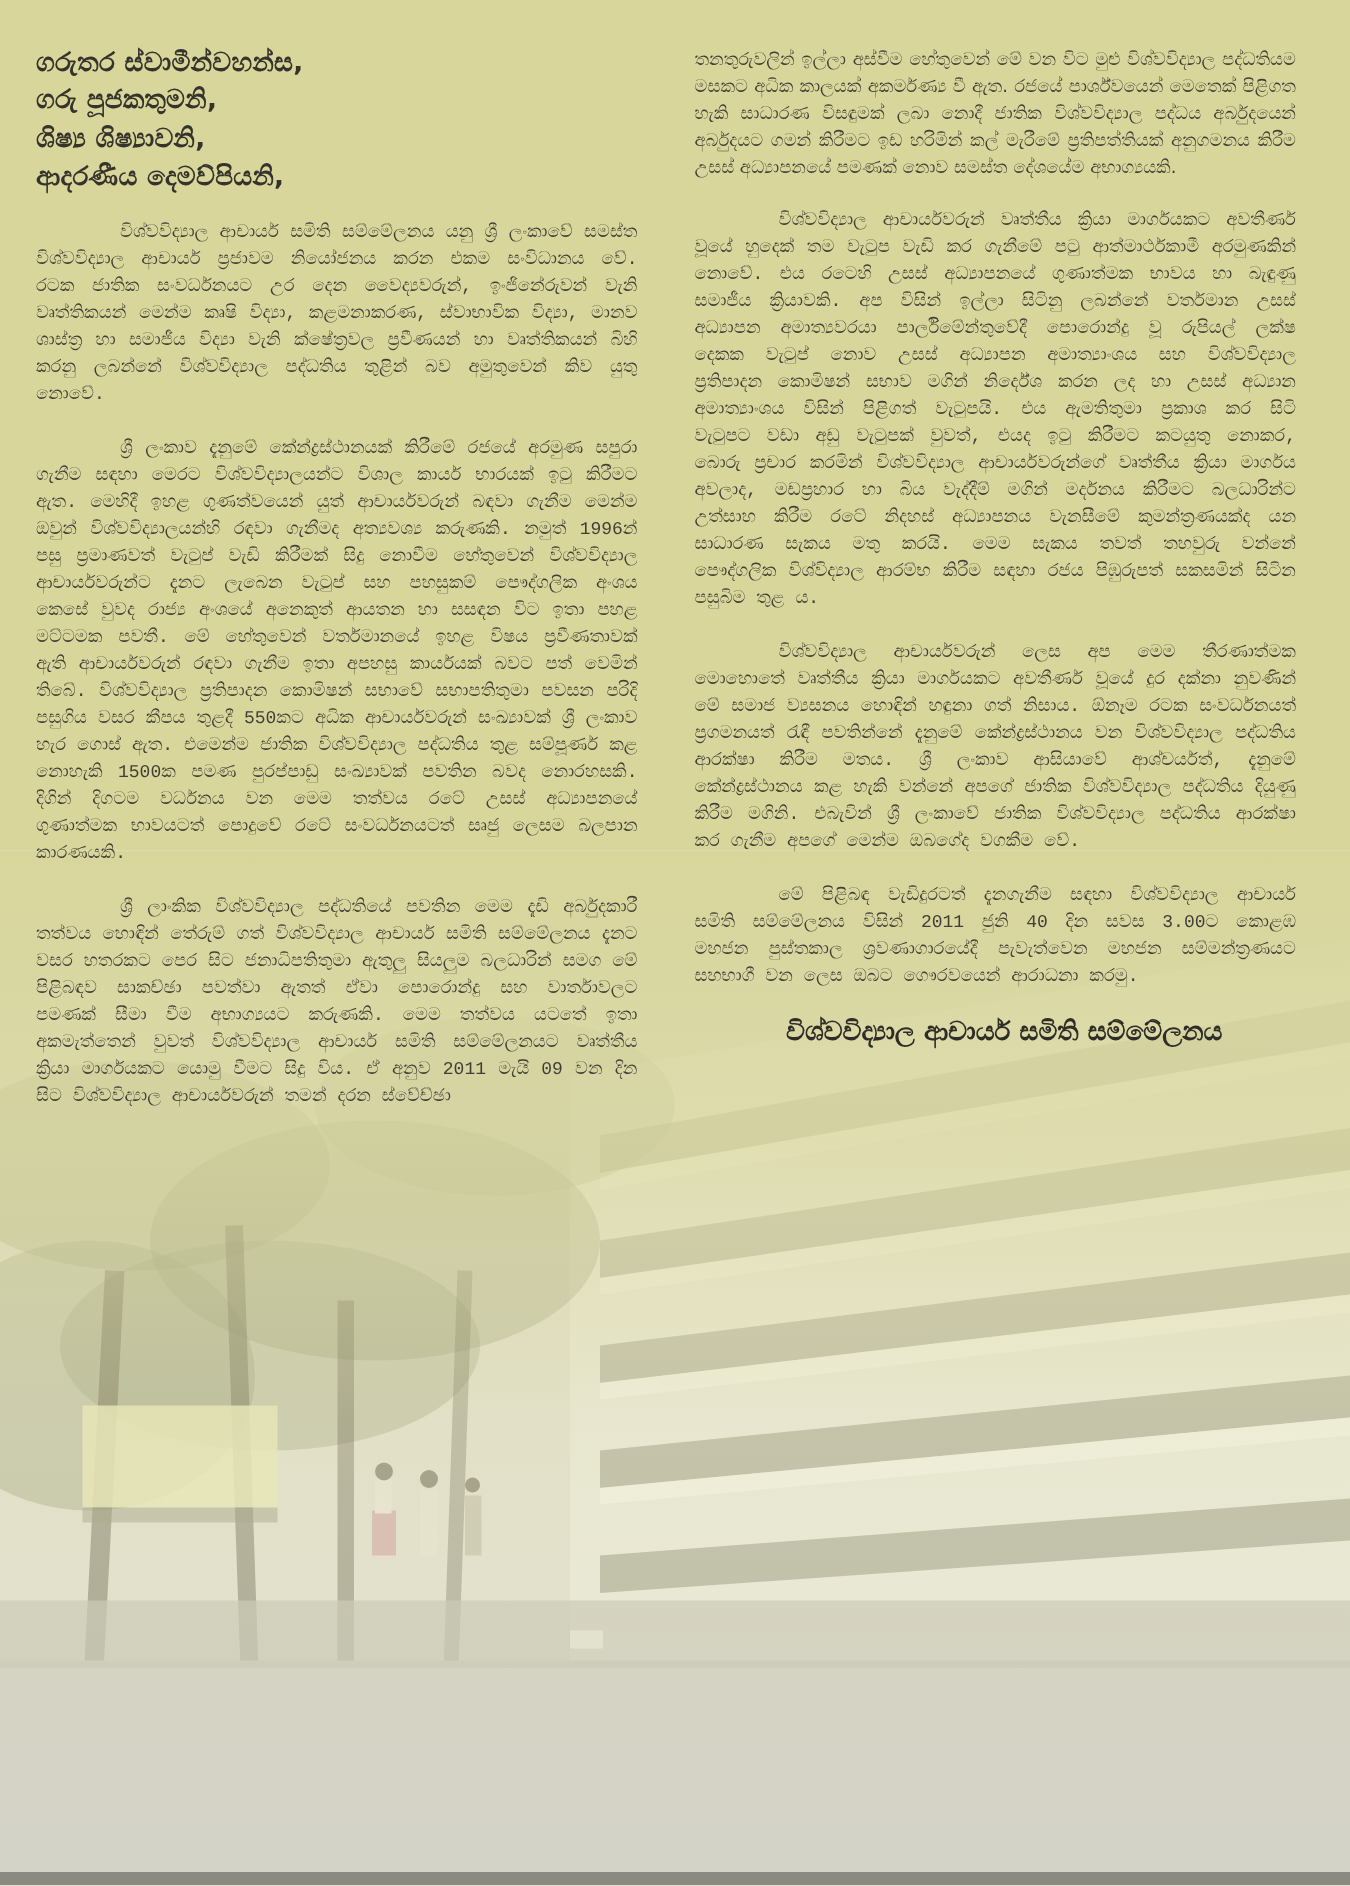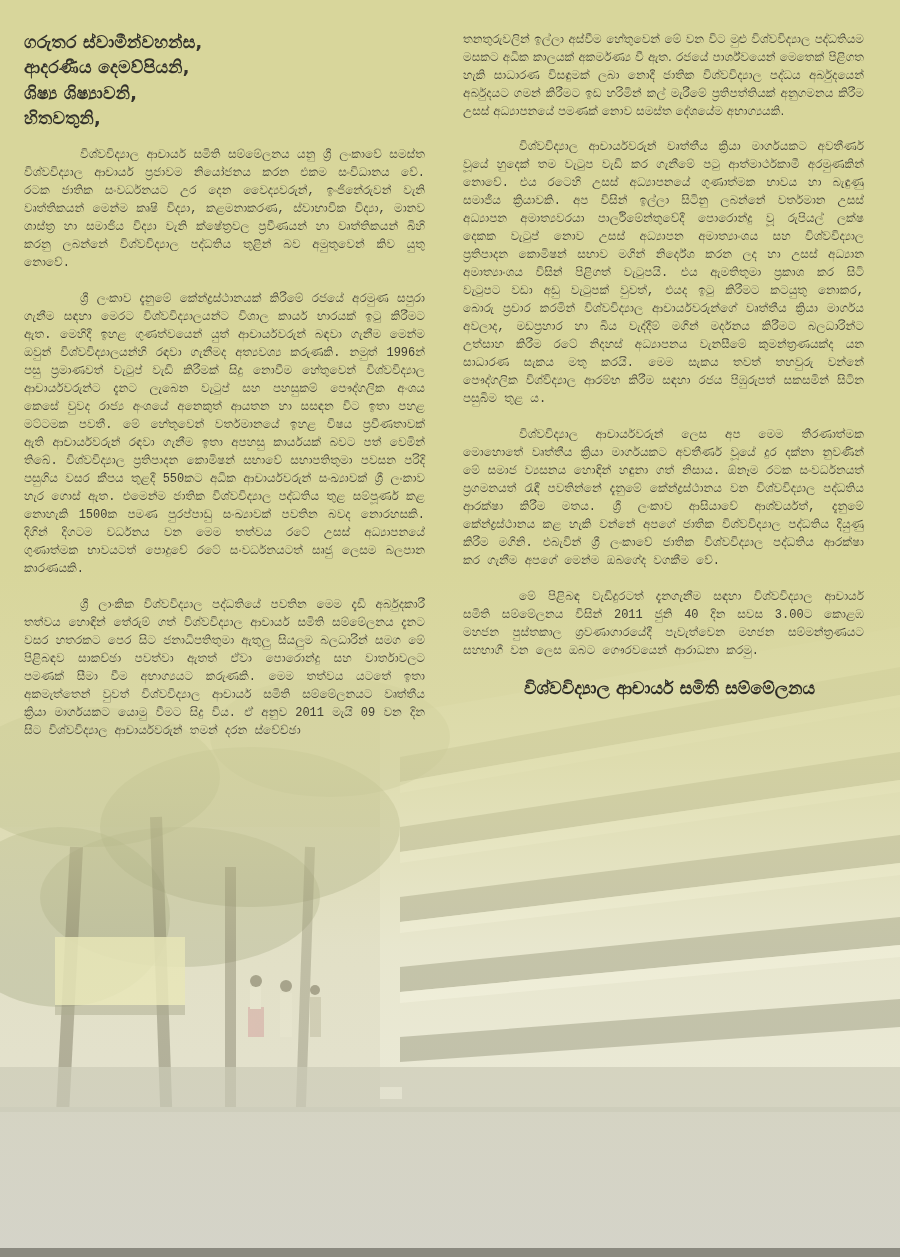--- a/index.html
+++ b/index.html
@@ -106,23 +106,23 @@
 
       <rect x="0" y="0" width="900" height="690" fill="url(#fadeTop)"></rect>
     </svg>
   </div>
 
   <div class="content">
 
     <div class="col">
       <div class="salutation">
         <div>ගරුතර ස්වාමීන්වහන්ස,</div>
+        <div>ගරු පූජකතුමනි,</div>
+        <div>ශිෂ්‍ය ශිෂ්‍යාවනි,</div>
         <div>ආදරණීය දෙමව්පියනි,</div>
-        <div>ශිෂ්‍ය ශිෂ්‍යාවනි,</div>
-        <div>හිතවතුනි,</div>
       </div>
       <p class="body indent">විශ්වවිද්‍යාල ආචාර්ය සමිති සම්මේලනය යනු ශ්‍රී ලංකාවේ සමස්ත විශ්වවිද්‍යාල ආචාර්ය ප්‍රජාවම නියෝජනය කරන එකම සංවිධානය වේ. රටක ජාතික සංවර්ධනයට උර දෙන වෛද්‍යවරුන්, ඉංජිනේරුවන් වැනි වෘත්තිකයන් මෙන්ම කෘෂි විද්‍යා, කළමනාකරණ, ස්වාභාවික විද්‍යා, මානව ශාස්ත්‍ර හා සමාජීය විද්‍යා වැනි ක්ෂේත්‍රවල ප්‍රවීණයන් හා වෘත්තිකයන් බිහි කරනු ලබන්නේ විශ්වවිද්‍යාල පද්ධතිය තුළින් බව අමුතුවෙන් කිව යුතු නොවේ.</p>
       <p class="body indent">ශ්‍රී ලංකාව දැනුමේ කේන්ද්‍රස්ථානයක් කිරීමේ රජයේ අරමුණ සපුරා ගැනීම සඳහා මෙරට විශ්වවිද්‍යාලයන්ට විශාල කාර්ය භාරයක් ඉටු කිරීමට ඇත. මෙහිදී ඉහළ ගුණත්වයෙන් යුත් ආචාර්යවරුන් බඳවා ගැනීම මෙන්ම ඔවුන් විශ්වවිද්‍යාලයන්හි රඳවා ගැනීමද අත්‍යවශ්‍ය කරුණකි. නමුත් 1996න් පසු ප්‍රමාණවත් වැටුප් වැඩි කිරීමක් සිදු නොවීම හේතුවෙන් විශ්වවිද්‍යාල ආචාර්යවරුන්ට දැනට ලැබෙන වැටුප් සහ පහසුකම් පෞද්ගලික අංශය කෙසේ වුවද රාජ්‍ය අංශයේ අනෙකුත් ආයතන හා සසඳන විට ඉතා පහළ මට්ටමක පවතී. මේ හේතුවෙන් වර්තමානයේ ඉහළ විෂය ප්‍රවීණතාවක් ඇති ආචාර්යවරුන් රඳවා ගැනීම ඉතා අපහසු කාර්යයක් බවට පත් වෙමින් තිබේ. විශ්වවිද්‍යාල ප්‍රතිපාදන කොමිෂන් සභාවේ සභාපතිතුමා පවසන පරිදි පසුගිය වසර කීපය තුළදී 550කට අධික ආචාර්යවරුන් සංඛ්‍යාවක් ශ්‍රී ලංකාව හැර ගොස් ඇත. එමෙන්ම ජාතික විශ්වවිද්‍යාල පද්ධතිය තුළ සම්පූර්ණ කළ නොහැකි 1500ක පමණ පුරප්පාඩු සංඛ්‍යාවක් පවතින බවද නොරහසකි. දිගින් දිගටම වර්ධනය වන මෙම තත්වය රටේ උසස් අධ්‍යාපනයේ ගුණාත්මක භාවයටත් පොදුවේ රටේ සංවර්ධනයටත් සෘජු ලෙසම බලපාන කාරණයකි.</p>
       <p class="body indent">ශ්‍රී ලාංකික විශ්වවිද්‍යාල පද්ධතියේ පවතින මෙම දැඩි අර්බුදකාරී තත්වය හොඳින් තේරුම් ගත් විශ්වවිද්‍යාල ආචාර්ය සමිති සම්මේලනය දැනට වසර හතරකට පෙර සිට ජනාධිපතිතුමා ඇතුලු සියලුම බලධාරින් සමග මේ පිළිබඳව සාකච්ඡා පවත්වා ඇතත් ඒවා පොරොන්දු සහ වාර්තාවලට පමණක් සීමා වීම අභාග්‍යයට කරුණකි. මෙම තත්වය යටතේ ඉතා අකමැත්තෙන් වුවත් විශ්වවිද්‍යාල ආචාර්ය සමිති සම්මේලනයට වෘත්තීය ක්‍රියා මාර්ගයකට යොමු වීමට සිදු විය. ඒ අනුව 2011 මැයි 09 වන දින සිට විශ්වවිද්‍යාල ආචාර්යවරුන් තමන් දරන ස්වේච්ඡා</p>
     </div>
 
     <div class="col">
       <p class="body noindent">තනතුරුවලින් ඉල්ලා අස්වීම හේතුවෙන් මේ වන විට මුළු විශ්වවිද්‍යාල පද්ධතියම මසකට අධික කාලයක් අකර්මණ්‍ය වී ඇත. රජයේ පාර්ශ්වයෙන් මෙතෙක් පිළිගත හැකි සාධාරණ විසඳුමක් ලබා නොදී ජාතික විශ්වවිද්‍යාල පද්ධය අර්බුදයෙන් අර්බුදයට ගමන් කිරීමට ඉඩ හරිමින් කල් මැරීමේ ප්‍රතිපත්තියක් අනුගමනය කිරීම උසස් අධ්‍යාපනයේ පමණක් නොව සමස්ත දේශයේම අභාග්‍යයකි.</p>
       <p class="body indent">විශ්වවිද්‍යාල ආචාර්යවරුන් වෘත්තීය ක්‍රියා මාර්ගයකට අවතීර්ණ වූයේ හුදෙක් තම වැටුප වැඩි කර ගැනීමේ පටු ආත්මාර්ථකාමී අරමුණකින් නොවේ. එය රටෙහි උසස් අධ්‍යාපනයේ ගුණාත්මක භාවය හා බැඳුණු සමාජීය ක්‍රියාවකි. අප විසින් ඉල්ලා සිටිනු ලබන්නේ වර්තමාන උසස් අධ්‍යාපන අමාත්‍යවරයා පාර්ලිමේන්තුවේදී පොරොන්දු වූ රුපියල් ලක්ෂ දෙකක වැටුප් නොව උසස් අධ්‍යාපන අමාත්‍යාංශය සහ විශ්වවිද්‍යාල ප්‍රතිපාදන කොමිෂන් සභාව මගින් නිර්දේශ කරන ලද හා උසස් අධ්‍යාන අමාත්‍යාංශය විසින් පිළිගත් වැටුපයි. එය ඇමතිතුමා ප්‍රකාශ කර සිටි වැටුපට වඩා අඩු වැටුපක් වුවත්, එයද ඉටු කිරීමට කටයුතු නොකර, බොරු ප්‍රචාර කරමින් විශ්වවිද්‍යාල ආචාර්යවරුන්ගේ වෘත්තීය ක්‍රියා මාර්ගය අවලාද, මඩප්‍රහාර හා බිය වැද්දීම් මගින් මර්දනය කිරීමට බලධාරින්ට උත්සාහ කිරීම රටේ නිදහස් අධ්‍යාපනය වැනසීමේ කුමන්ත්‍රණයක්ද යන සාධාරණ සැකය මතු කරයි. මෙම සැකය තවත් තහවුරු වන්නේ පෞද්ගලික විශ්විද්‍යාල ආරම්භ කිරීම සඳහා රජය පිඹුරුපත් සකසමින් සිටින පසුබිම තුළ ය.</p>
       <p class="body indent">විශ්වවිද්‍යාල ආචාර්යවරුන් ලෙස අප මෙම තීරණාත්මක මොහොතේ වෘත්තීය ක්‍රියා මාර්ගයකට අවතීර්ණ වූයේ දුර දක්නා නුවණින් මේ සමාජ ව්‍යසනය හොඳින් හඳුනා ගත් නිසාය. ඕනෑම රටක සංවර්ධනයත් ප්‍රගමනයත් රැඳී පවතින්නේ දැනුමේ කේන්ද්‍රස්ථානය වන විශ්වවිද්‍යාල පද්ධතිය ආරක්ෂා කිරීම මතය. ශ්‍රී ලංකාව ආසියාවේ ආශ්චර්යත්, දැනුමේ කේන්ද්‍රස්ථානය කළ හැකි වන්නේ අපගේ ජාතික විශ්වවිද්‍යාල පද්ධතිය දියුණු කිරීම මගිනි. එබැවින් ශ්‍රී ලංකාවේ ජාතික විශ්වවිද්‍යාල පද්ධතිය ආරක්ෂා කර ගැනීම අපගේ මෙන්ම ඔබගේද වගකීම වේ.</p>

